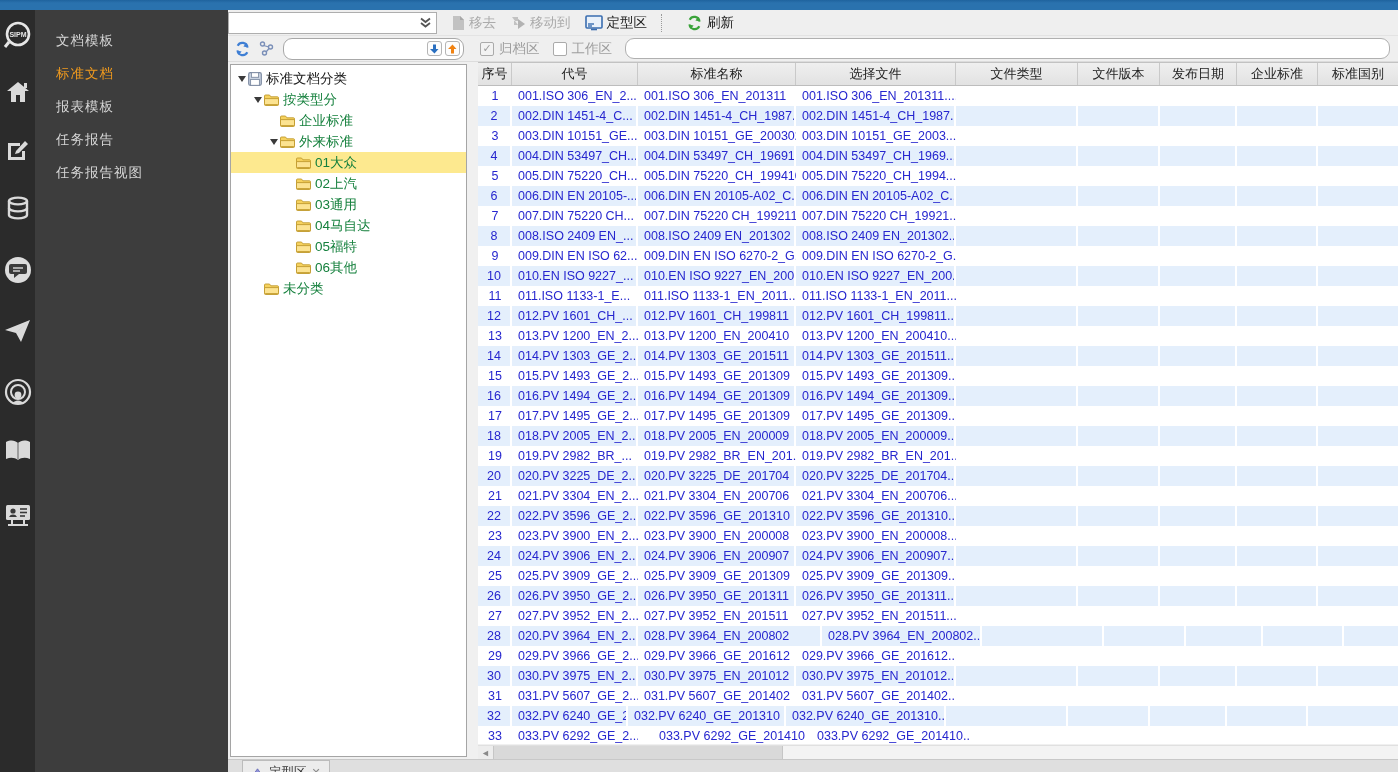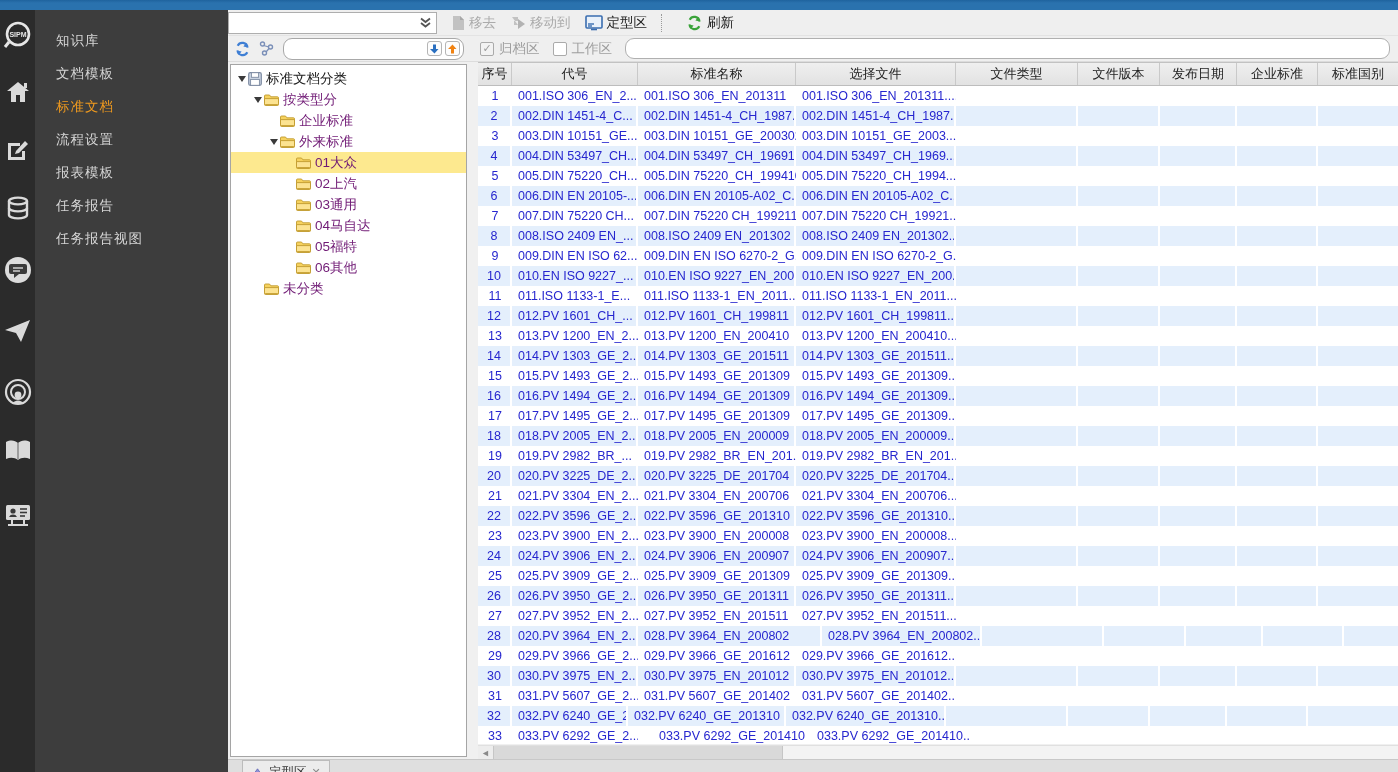--- a/index.html
+++ b/index.html
@@ -39,21 +39,21 @@
   .right-tools { flex:1; display:flex; align-items:center; padding-left:10px; gap:5px; }
   .cbx { width:14px; height:14px; border:1px solid #aaaaaa; border-radius:2px; background:#fff; display:flex; align-items:center; justify-content:center; font-size:11px; color:#9a9a9a; }
   .cbx.checked { background:#f2f2f2; }
   .cbx-label { color:#9d9d9d; font-size:13.5px; margin-right:8px; }
   .filter-input { flex:1; height:21px; border:1px solid #b0b0b0; border-radius:9px; background:#fff; margin-right:8px; outline:none; padding:0 8px; font-size:12px; }
 
   
   .content { flex:1; display:flex; min-height:0; }
   .tree-col { width:242px; flex:none; padding:2px 3px 2px 2px; }
   .tree-box { width:100%; height:100%; background:#fff; border:1px solid #a5a5a5; overflow:hidden; padding-top:3px; }
-  .tnode { height:21px; display:flex; align-items:center; font-size:13.5px; color:#701a75; white-space:nowrap; cursor:pointer; }
+  .tnode { height:21px; display:flex; align-items:center; font-size:13.5px; color:#15803d; white-space:nowrap; cursor:pointer; }
   .tnode.selected { background:#fde98f; }
   .tnode .arrow { width:13px; flex:none; display:flex; justify-content:center; }
   .tri { width:0; height:0; border-left:4.5px solid transparent; border-right:4.5px solid transparent; border-top:6px solid #3a3a3a; }
   .tnode .nicon { margin-right:4px; display:flex; }
   .tnode.root-node { color:#1a1a1a; }
 
   
   .table-col { flex:1; display:flex; flex-direction:column; min-width:0; padding-left:8px; }
   .grid { flex:1; min-height:0; overflow:hidden; background:#fff; }
   .ghead { display:flex; height:24px; background:linear-gradient(#efefef,#e2e2e2); border-top:1px solid #c2c2c2; border-bottom:1px solid #bdbdbd; }
@@ -148,24 +148,22 @@
           <line x1="16" y1="10.5" x2="23" y2="10.5" stroke="#3a3a3a" stroke-width="1.6"></line>
           <line x1="16" y1="14" x2="21" y2="14" stroke="#3a3a3a" stroke-width="1.6"></line>
           <line x1="8" y1="18" x2="8" y2="23" stroke="#dadada" stroke-width="2"></line>
           <line x1="20" y1="18" x2="20" y2="23" stroke="#dadada" stroke-width="2"></line>
           <line x1="4" y1="23" x2="24" y2="23" stroke="#dadada" stroke-width="2"></line>
         </svg>
       </div>
     </div>
 
     <div class="sidebar" id="sidebar">
-        <div class="side-item">知识库</div>
         <div class="side-item">文档模板</div>
         <div class="side-item active">标准文档</div>
-        <div class="side-item">流程设置</div>
         <div class="side-item">报表模板</div>
         <div class="side-item">任务报告</div>
         <div class="side-item">任务报告视图</div>
       </div>
 
     <div class="main">
 
       <div class="toolbar1">
         <div class="combo">
           <span>

